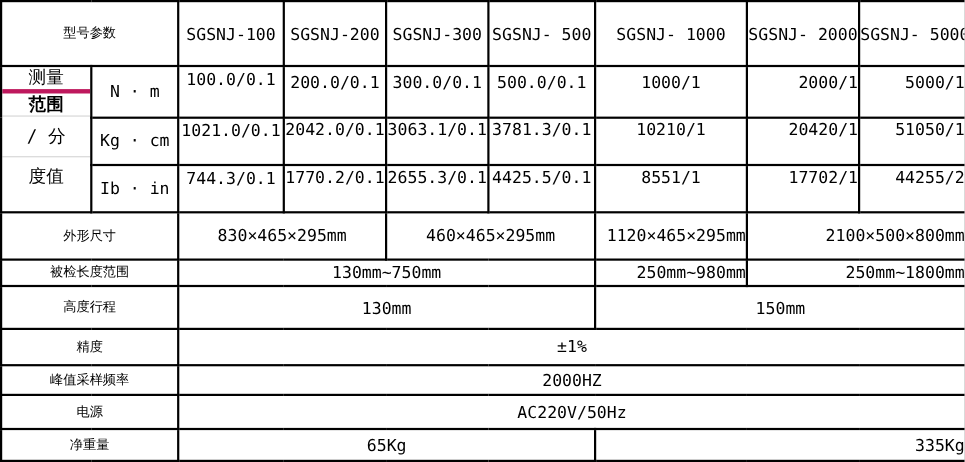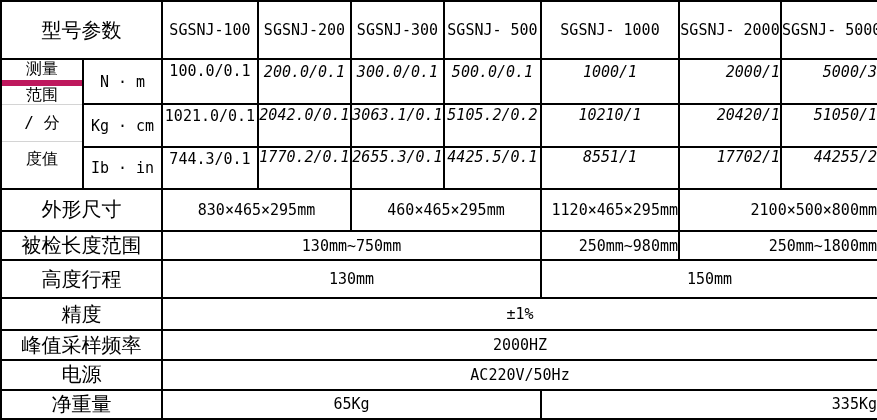--- a/index.html
+++ b/index.html
@@ -11,32 +11,32 @@
   table.spec {
     border-collapse:collapse; table-layout:fixed;
     width:877px; height:420px;
     font-size:15px;
   }
   td {
     border:2px solid #000;
     text-align:center; vertical-align:middle;
     padding:0; overflow:hidden; white-space:nowrap;
   }
-  .zh { font-size:20px; }
+  .zh { font-size:12px; }
   .vt { vertical-align:top; padding-top:2px; }     
-  .vb { vertical-align:bottom; padding-bottom:22px;font-style:italic; }
+  .vb { vertical-align:bottom; padding-bottom:22px; }
   .al { text-align:right; padding-left:3px; }
   
   .measure-cell { padding:0; vertical-align:top; }
   .measure-cell .ln {
     display:flex; align-items:center; justify-content:center;
     box-sizing:border-box; font-size:16px;
   }
   .measure-cell .ln1 { height:20px; align-items:flex-end; }
-  .measure-cell .ln2 { height:24px; border-top:6px solid #be185d; }
+  .measure-cell .ln2 { height:24px; border-top:4px solid #be185d;font-weight:bold; }
   .measure-cell .ln3 { height:37px; border-top:1px solid #d4d4d4; }
   .measure-cell .ln4 { height:36px; border-top:1px solid #d4d4d4; }
   tr.r1{height:58px} tr.r2{height:45px} tr.r3{height:37px} tr.r4{height:37px}
   tr.r5{height:42px} tr.r6{height:24px} tr.r7{height:38px} tr.r8{height:32px}
   tr.r9{height:27px} tr.r10{height:30px} tr.r11{height:28px}
 </style>
 </head>
 <body>
 
 <div class="screen">
@@ -72,29 +72,29 @@
         <div class="ln ln3">/ 分</div>
         <div class="ln ln4">度值</div>
       </td>
       <td>N · m</td>
       <td class="vt">100.0/0.1</td>
       <td class="vb">200.0/0.1</td>
       <td class="vb">300.0/0.1</td>
       <td class="vb">500.0/0.1</td>
       <td class="vb">1000/1</td>
       <td class="vb al">2000/1</td>
-      <td class="vb al">5000/3</td>
+      <td class="vb al">5000/1</td>
     </tr>
 
     <tr class="r3">
       <td>Kg · cm</td>
       <td class="vt">1021.0/0.1</td>
       <td class="vb">2042.0/0.1</td>
       <td class="vb">3063.1/0.1</td>
-      <td class="vb">5105.2/0.2</td>
+      <td class="vb">3781.3/0.1</td>
       <td class="vb">10210/1</td>
       <td class="vb al">20420/1</td>
       <td class="vb al">51050/1</td>
     </tr>
 
     <tr class="r4">
       <td>Ib · in</td>
       <td class="vt">744.3/0.1</td>
       <td class="vb">1770.2/0.1</td>
       <td class="vb">2655.3/0.1</td>

